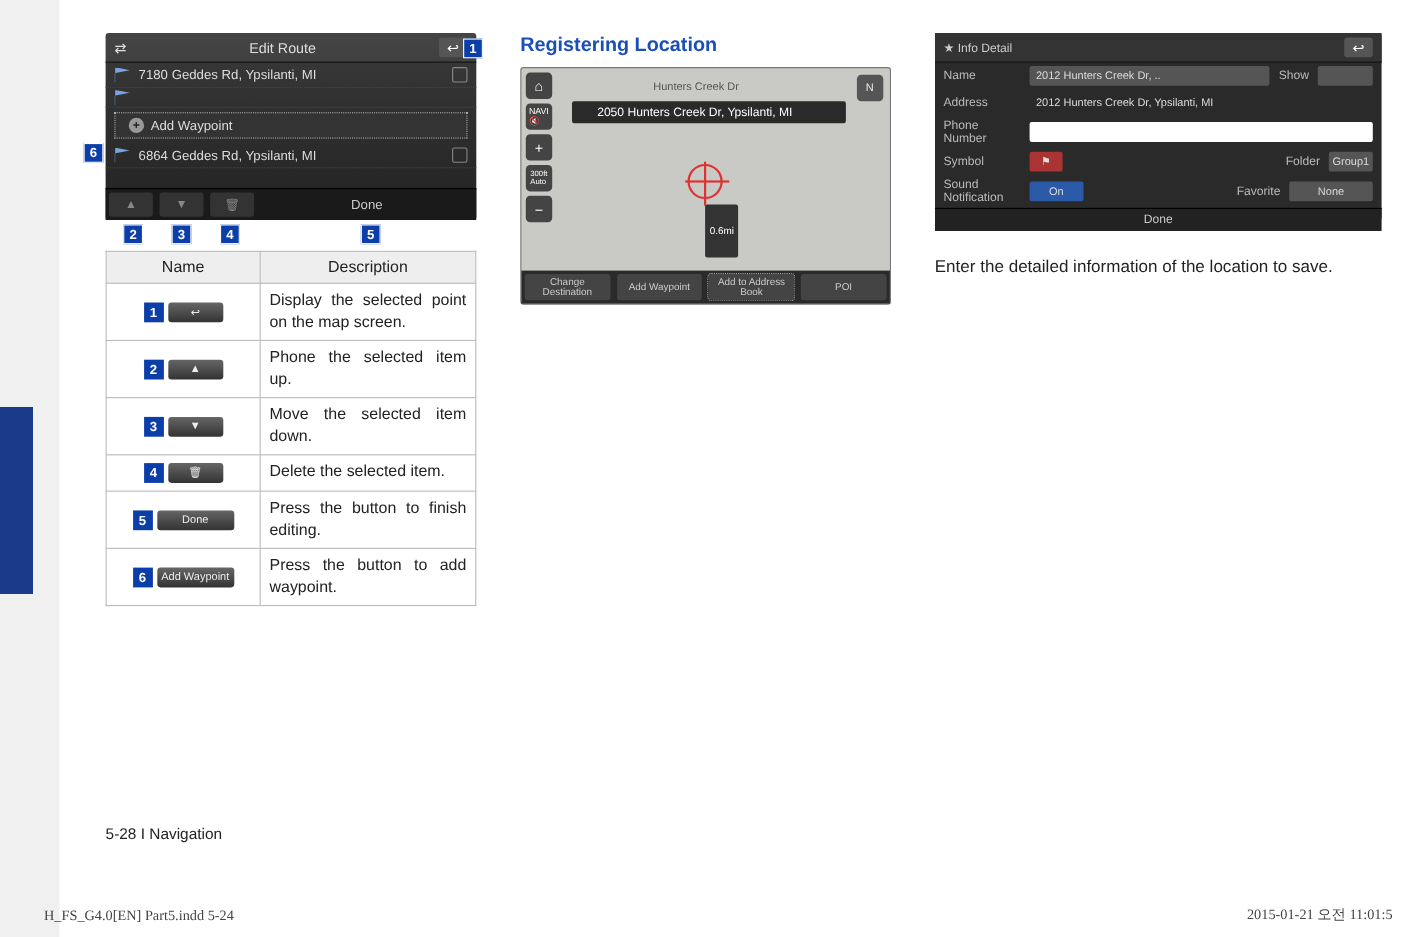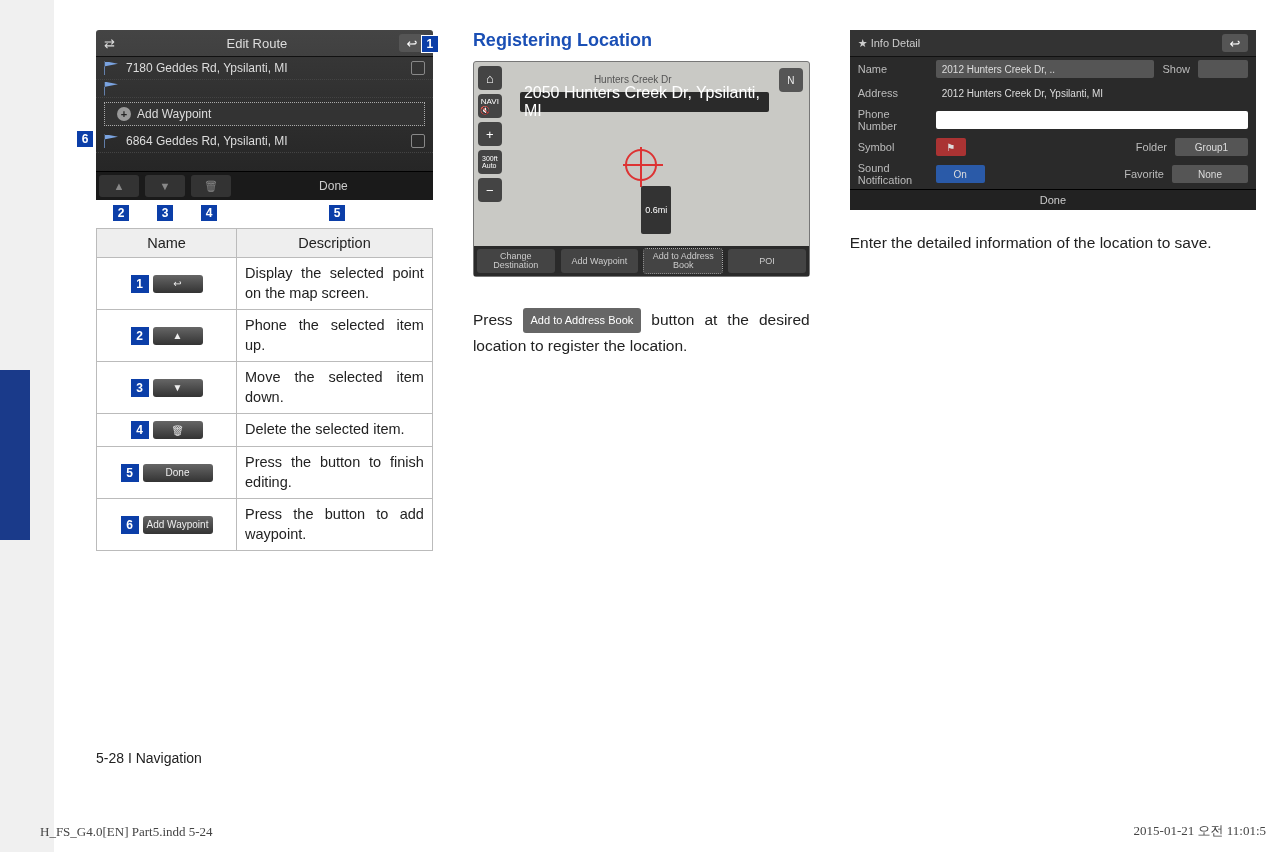--- a/index.html
+++ b/index.html
@@ -91,21 +91,21 @@
   table.ref td:first-child{width:140px;text-align:center}
   .num-ic{display:inline-flex;align-items:center;gap:4px}
   .num-ic .n{width:18px;height:18px;background:#0b3ea8;color:#fff;display:flex;align-items:center;justify-content:center;font-size:12px;font-weight:bold}
   .mini-btn{width:50px;height:18px;background:linear-gradient(#666,#333);border-radius:3px;display:inline-flex;align-items:center;justify-content:center;color:#eee;font-size:10px}
   .desc{text-align:justify;line-height:1.35}
   
   .h2{color:#1a4fb5;font-weight:bold;font-size:18px;margin-bottom:10px}
   .scr2{height:216px;position:relative;background:#c9c9c5;border:1px solid #777}
   .scr2 .left-icons{position:absolute;left:4px;top:4px;display:flex;flex-direction:column;gap:4px}
   .scr2 .ic{width:24px;height:24px;background:#444;border-radius:4px;color:#fff;display:flex;align-items:center;justify-content:center;font-size:13px}
-  .scr2 .addr-bar{position:absolute;top:30px;left:46px;right:40px;height:20px;background:#2a2a2a;color:#fff;font-size:16px;display:flex;align-items:center;padding:0 4px;border-radius:2px}
+  .scr2 .addr-bar{position:absolute;top:30px;left:46px;right:40px;height:20px;background:#2a2a2a;color:#fff;font-size:11px;display:flex;align-items:center;padding:0 23px;border-radius:2px}
   .scr2 .road{position:absolute;top:12px;left:120px;font-size:10px;color:#555}
   .scr2 .compass{position:absolute;top:6px;right:6px;width:24px;height:24px;border-radius:4px;background:#555;color:#eee;display:flex;align-items:center;justify-content:center;font-size:10px}
   .scr2 .target{position:absolute;left:50%;top:48%;width:32px;height:32px;margin:-16px 0 0 -16px;border:2px solid #d33;border-radius:50%}
   .scr2 .target::before,.scr2 .target::after{content:"";position:absolute;background:#d33}
   .scr2 .target::before{left:50%;top:-4px;width:2px;height:40px;margin-left:-1px}
   .scr2 .target::after{top:50%;left:-4px;height:2px;width:40px;margin-top:-1px}
   .scr2 .dist{position:absolute;left:50%;top:58%;background:#333;color:#fff;font-size:9px;padding:19px 4px;border-radius:2px}
   .scr2 .bot{position:absolute;left:0;right:0;bottom:0;height:30px;background:#2a2a2a;display:flex}
   .scr2 .bot .b{flex:1;margin:3px;background:#444;border-radius:3px;color:#ccc;font-size:9px;display:flex;align-items:center;justify-content:center;text-align:center;line-height:1}
   .scr2 .bot .b.sel{outline:1px dotted #aaa}
@@ -242,25 +242,20 @@
       <div class="addr-bar">2050 Hunters Creek Dr, Ypsilanti, MI</div>
       <div class="target"></div>
       <div class="dist">0.6mi</div>
       <div class="bot">
         <div class="b">Change Destination</div>
         <div class="b">Add Waypoint</div>
         <div class="b sel">Add to Address Book</div>
         <div class="b">POI</div>
       </div>
     </div>
-    <p class="body-text">
-      <span>Press </span>
-      <span class="inline-btn">Add to Address Book</span>
-      <span> button at the desired location to register the location.</span>
-    </p>
   </div>
 
   <div class="col3">
     <div class="scr scr3">
       <div class="tt">
         <span>★ <span>Info Detail</span></span>
         <span class="back-btn">↩</span>
       </div>
       <div class="row">
         <span class="lbl">Name</span>
@@ -273,21 +268,21 @@
         <span class="field" style="background:transparent">2012 Hunters Creek Dr, Ypsilanti, MI</span>
       </div>
       <div class="row">
         <span class="lbl">Phone Number</span>
         <span class="field white"></span>
       </div>
       <div class="row">
         <span class="lbl">Symbol</span>
         <span class="mini red">⚑</span>
         <span class="lbl" style="width:auto;margin-left:auto">Folder</span>
-        <span class="mini" style="width:73px">Group1</span>
+        <span class="mini" style="width:40px">Group1</span>
       </div>
       <div class="row">
         <span class="lbl">Sound Notification</span>
         <span class="mini on">On</span>
         <span class="lbl" style="width:auto;margin-left:auto">Favorite</span>
         <span class="mini" style="width:76px">None</span>
       </div>
       <div class="done">Done</div>
     </div>
     <p class="body-text">Enter the detailed information of the location to save.</p>

